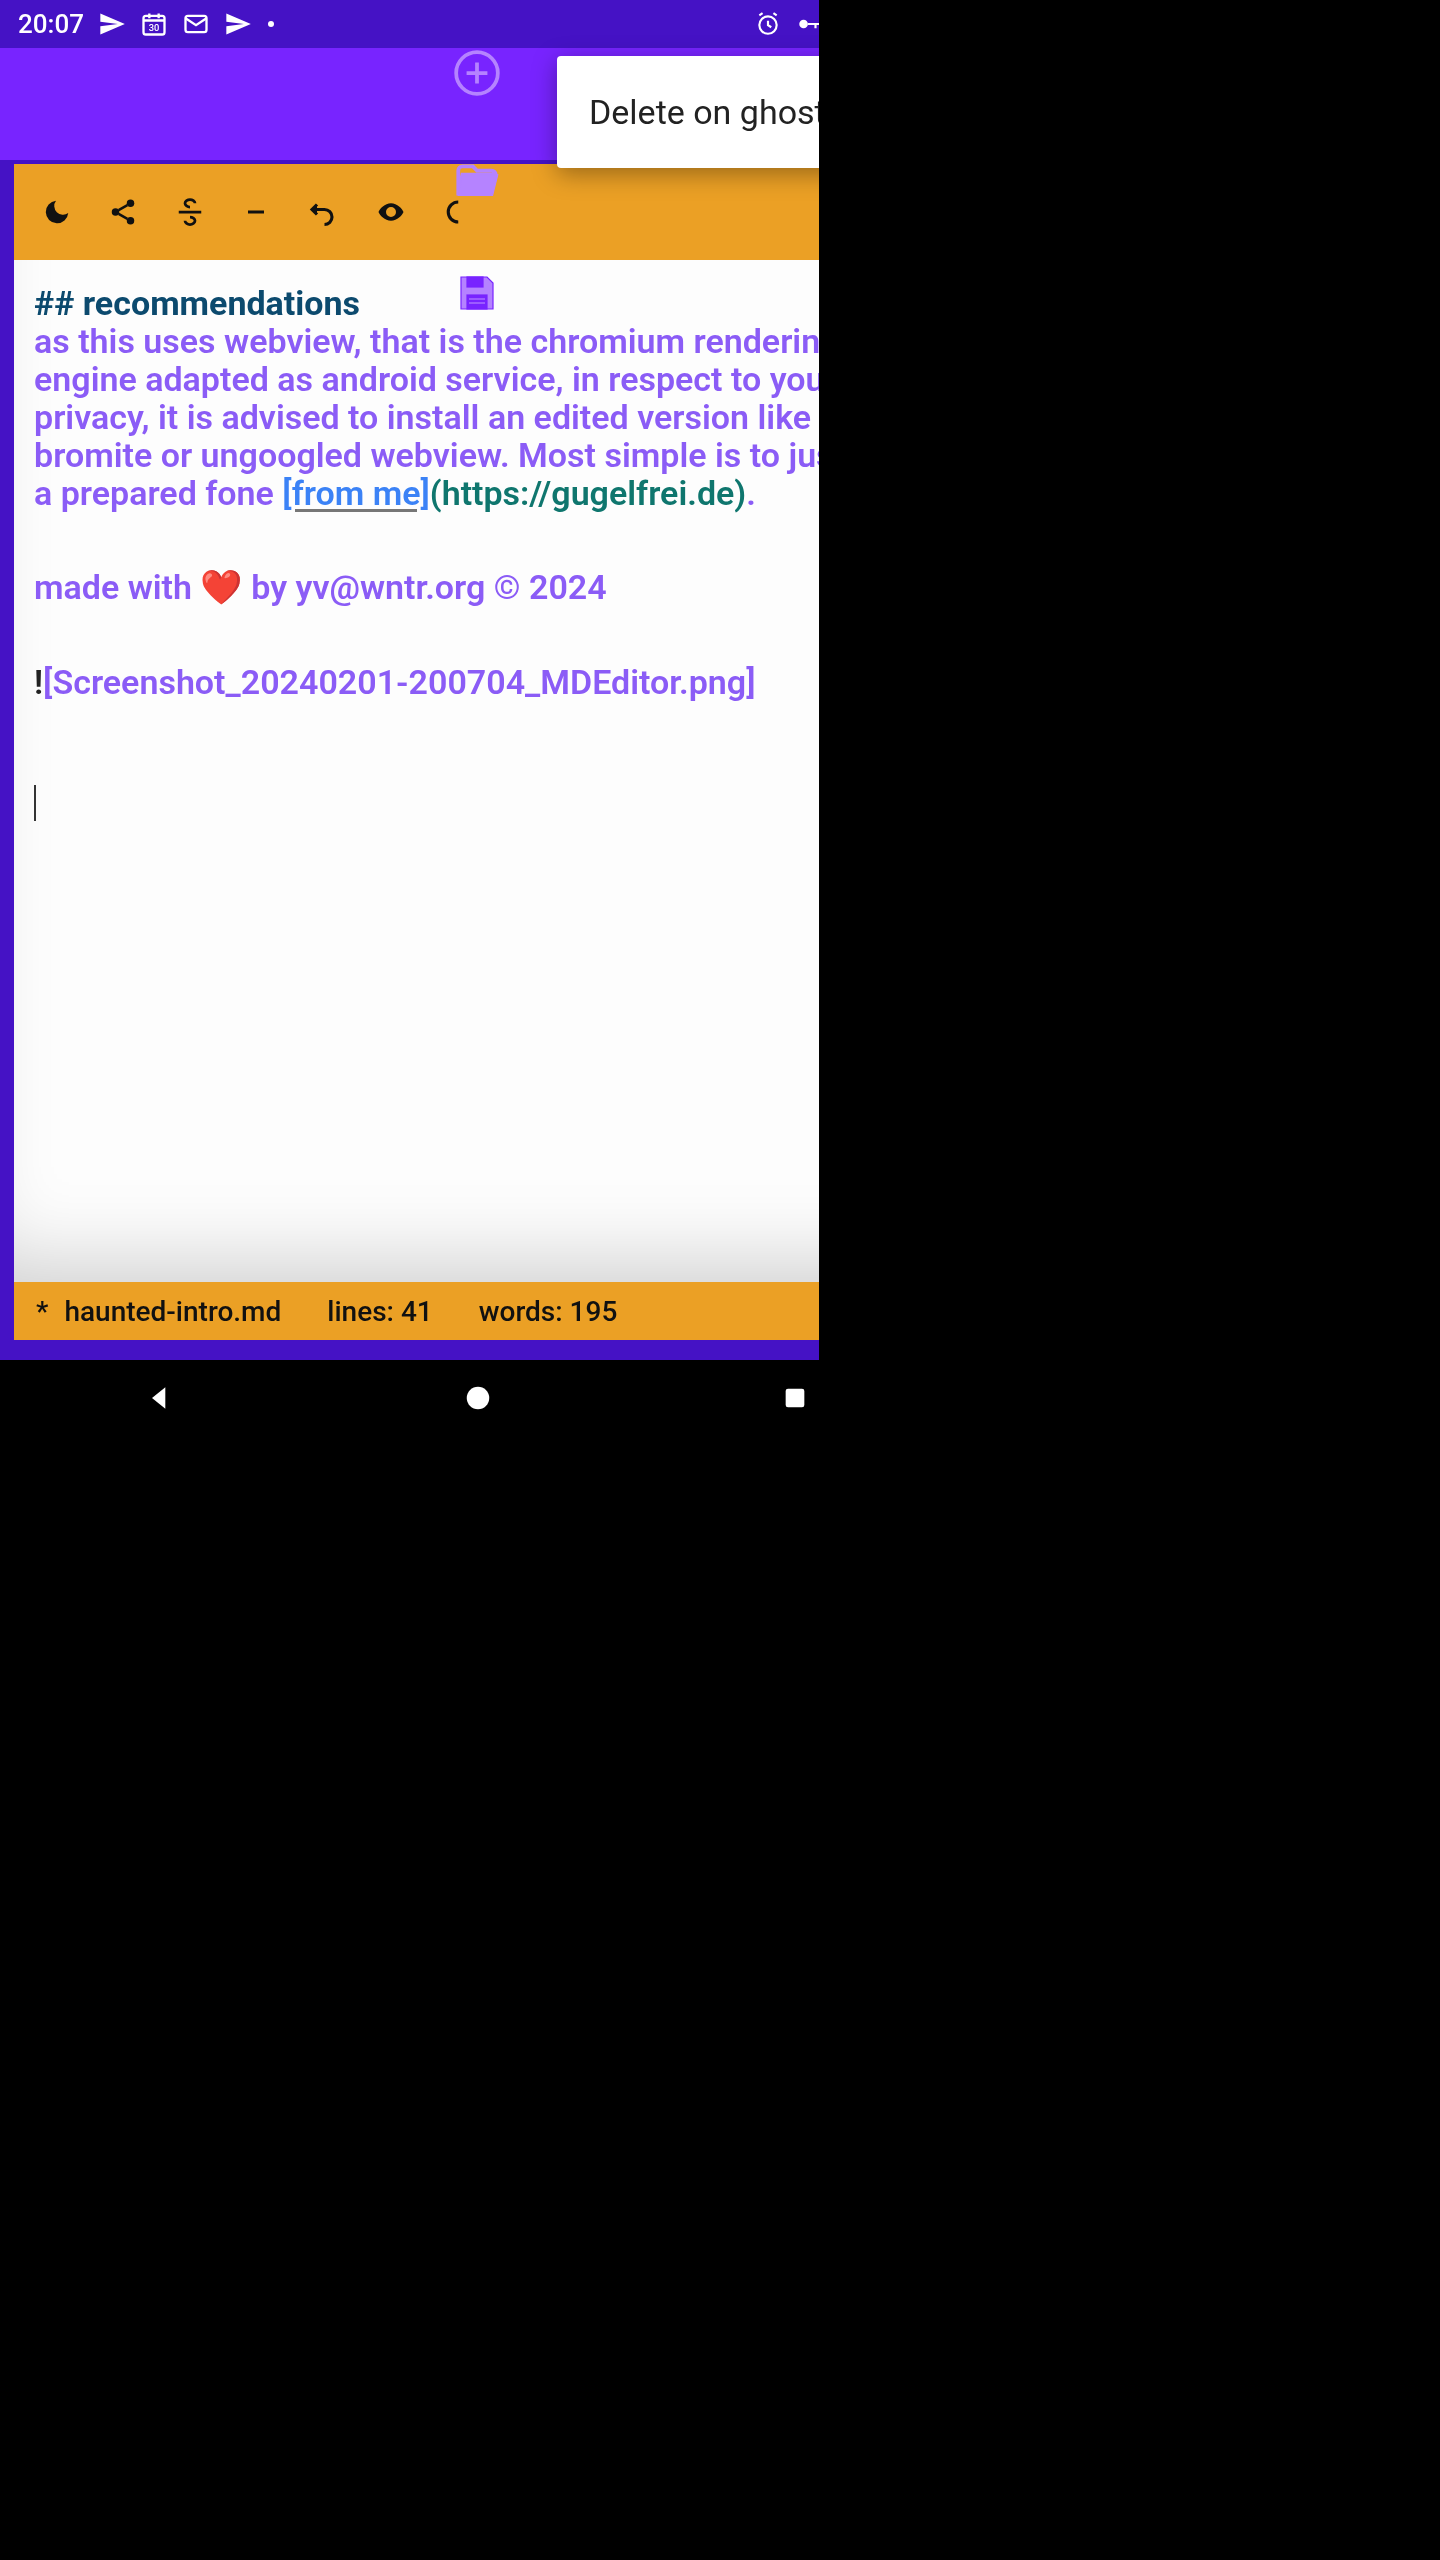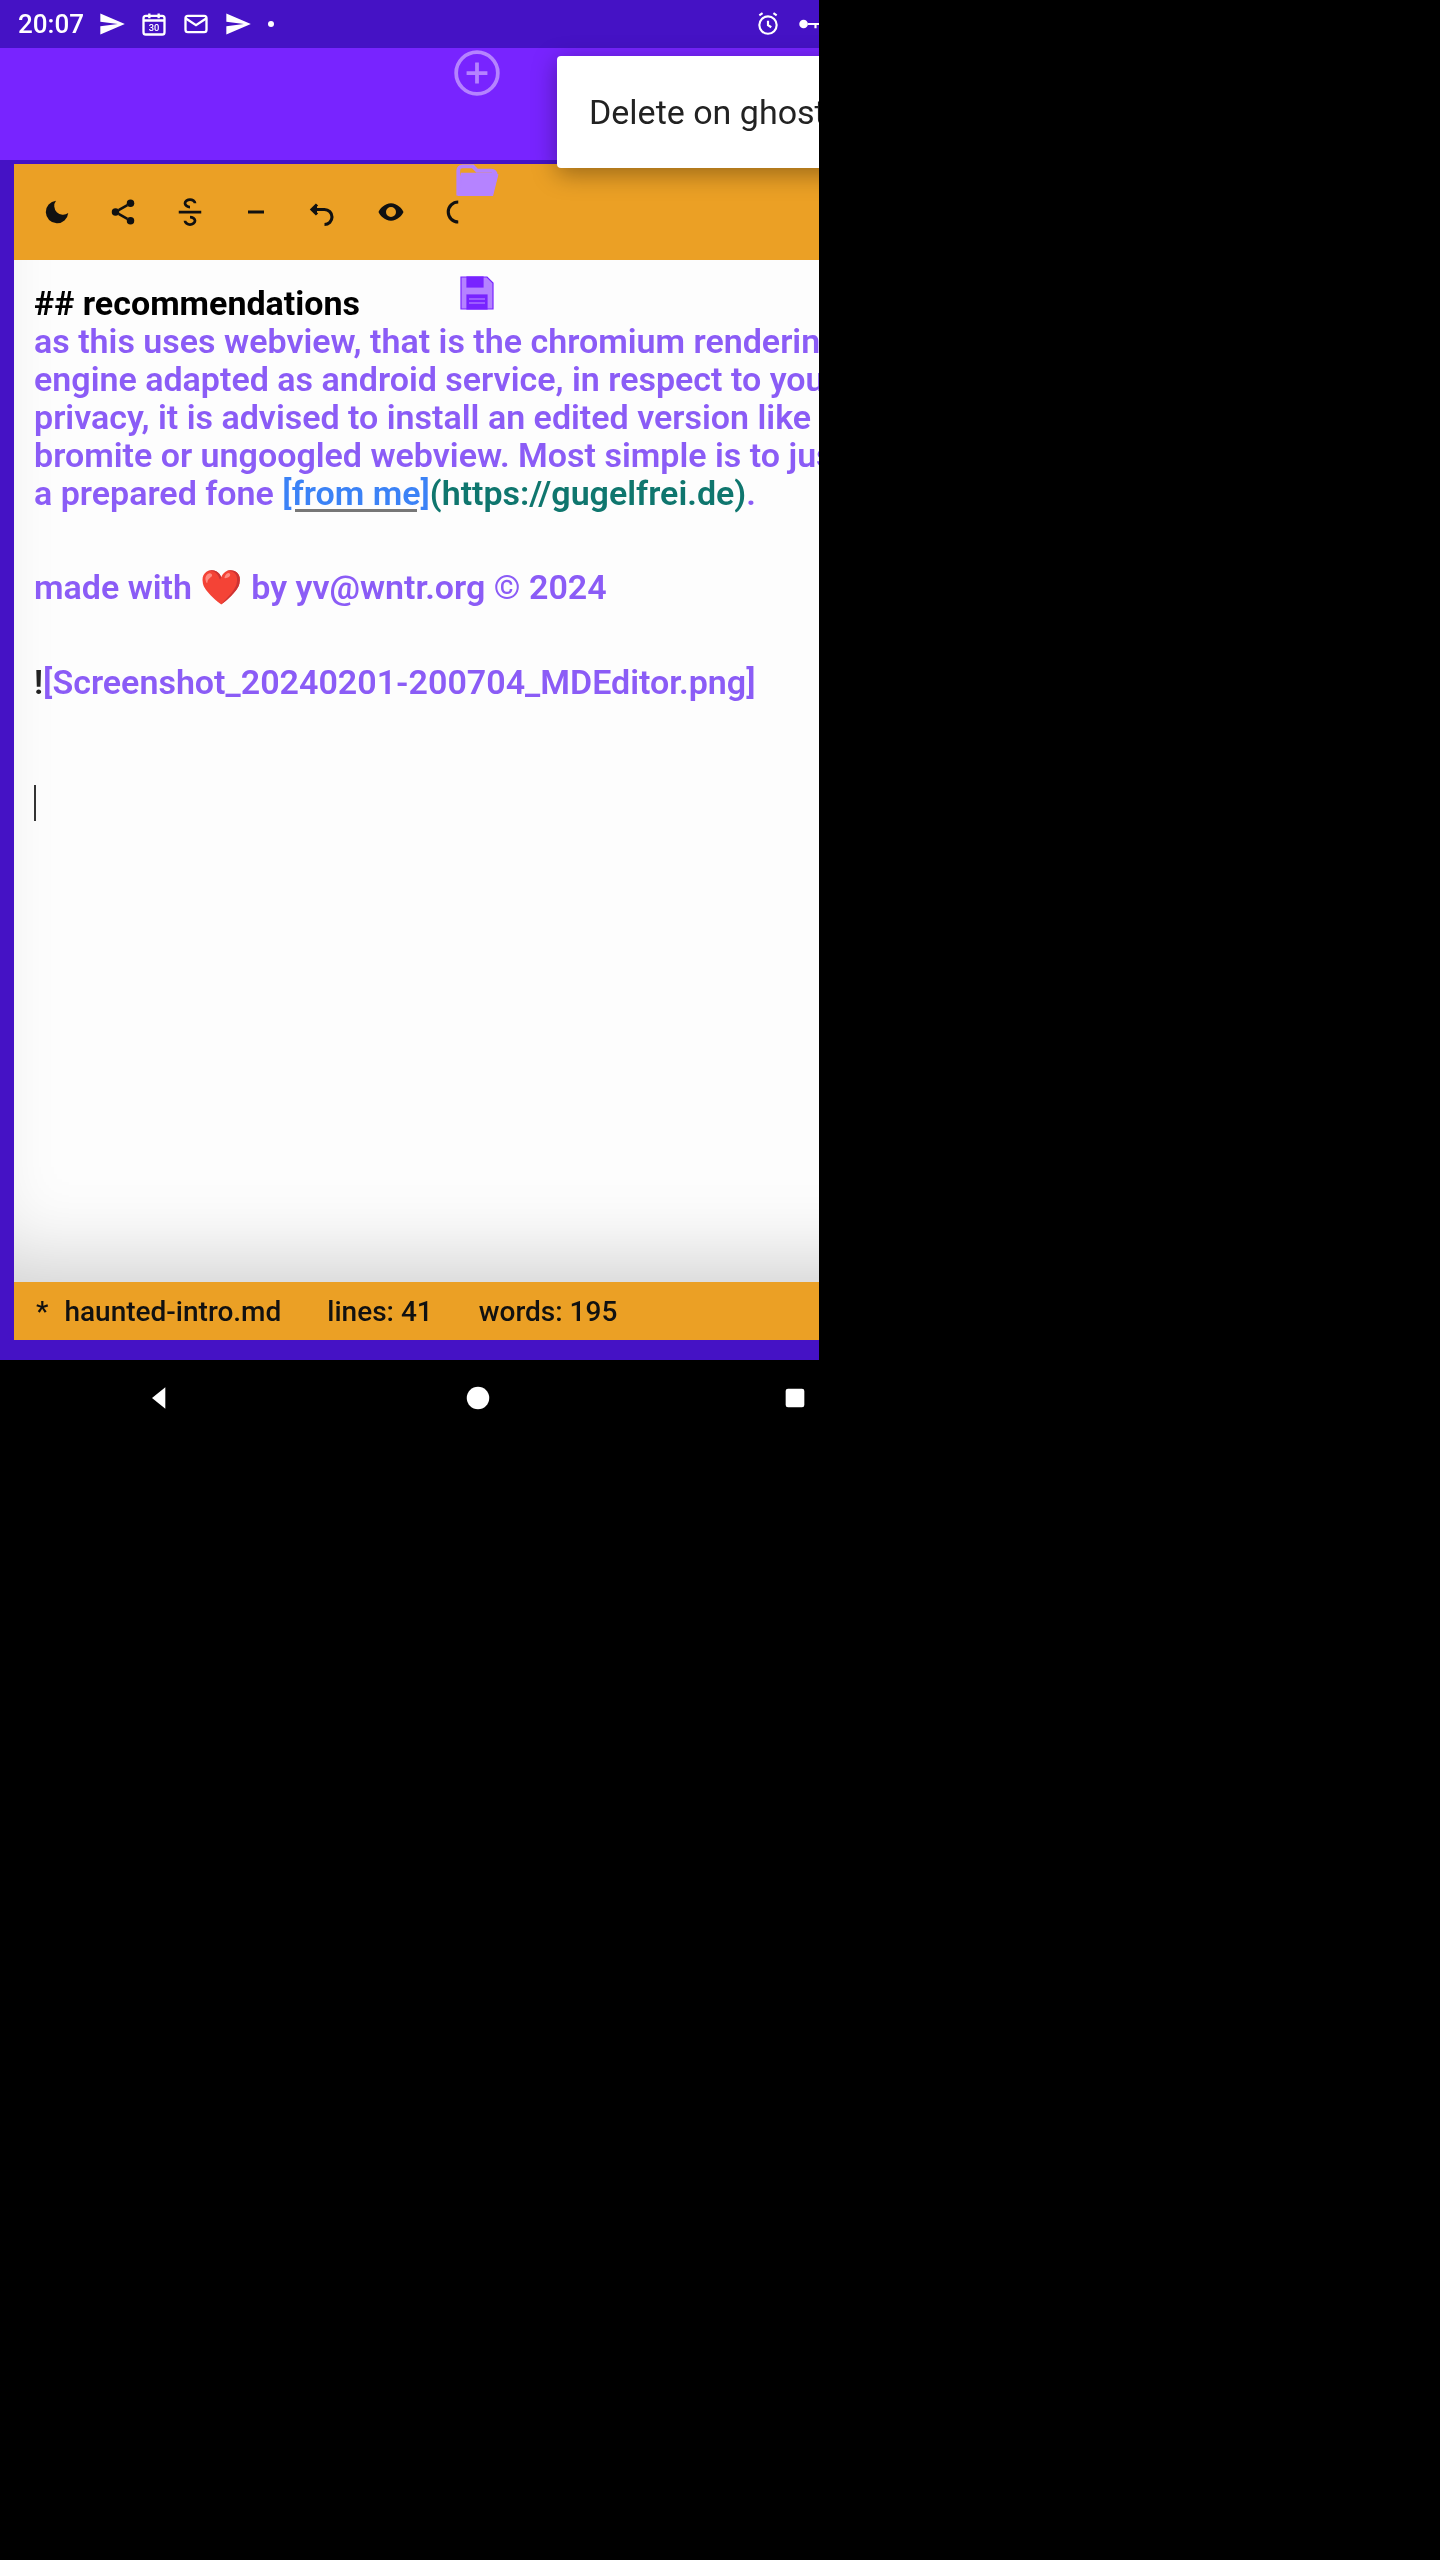--- a/index.html
+++ b/index.html
@@ -32,21 +32,21 @@
     gap: 36px; padding: 0 28px; font-size: 26px; color: #111;
   }
   .ticon { display: inline-flex; align-items: center; justify-content: center; }
 
   .editor {
     flex: 1; background: #fdfdfd; padding: 24px 20px; font-size: 34px; line-height: 1.12;
     color: #222; font-weight: 600; overflow: hidden;
     box-shadow: inset 0 -60px 80px -40px rgba(0,0,0,.18);
     font-family: Roboto, sans-serif; word-wrap: break-word;
   }
-  .heading-md { color: #000000; font-weight: 700; }
+  .heading-md { color: #0c4a6e; font-weight: 700; }
   .body-text { color: #8b5cf6; }
   .link-label { color: #3b82f6; text-decoration: underline; text-decoration-color: #777; text-underline-offset: 4px; }
   .link-url { color: #0f766e; }
   .img-bang { color: #222; }
   .img-label { color: #8b5cf6; text-underline-offset: 4px; }
   .img-url { color: #7d8a00; }
   .cursor { display: inline-block; width: 2px; height: 36px; background: #333; vertical-align: middle; margin-top: 8px; }
   .spacer { height: 28px; }
 
   .statusbar2 {

